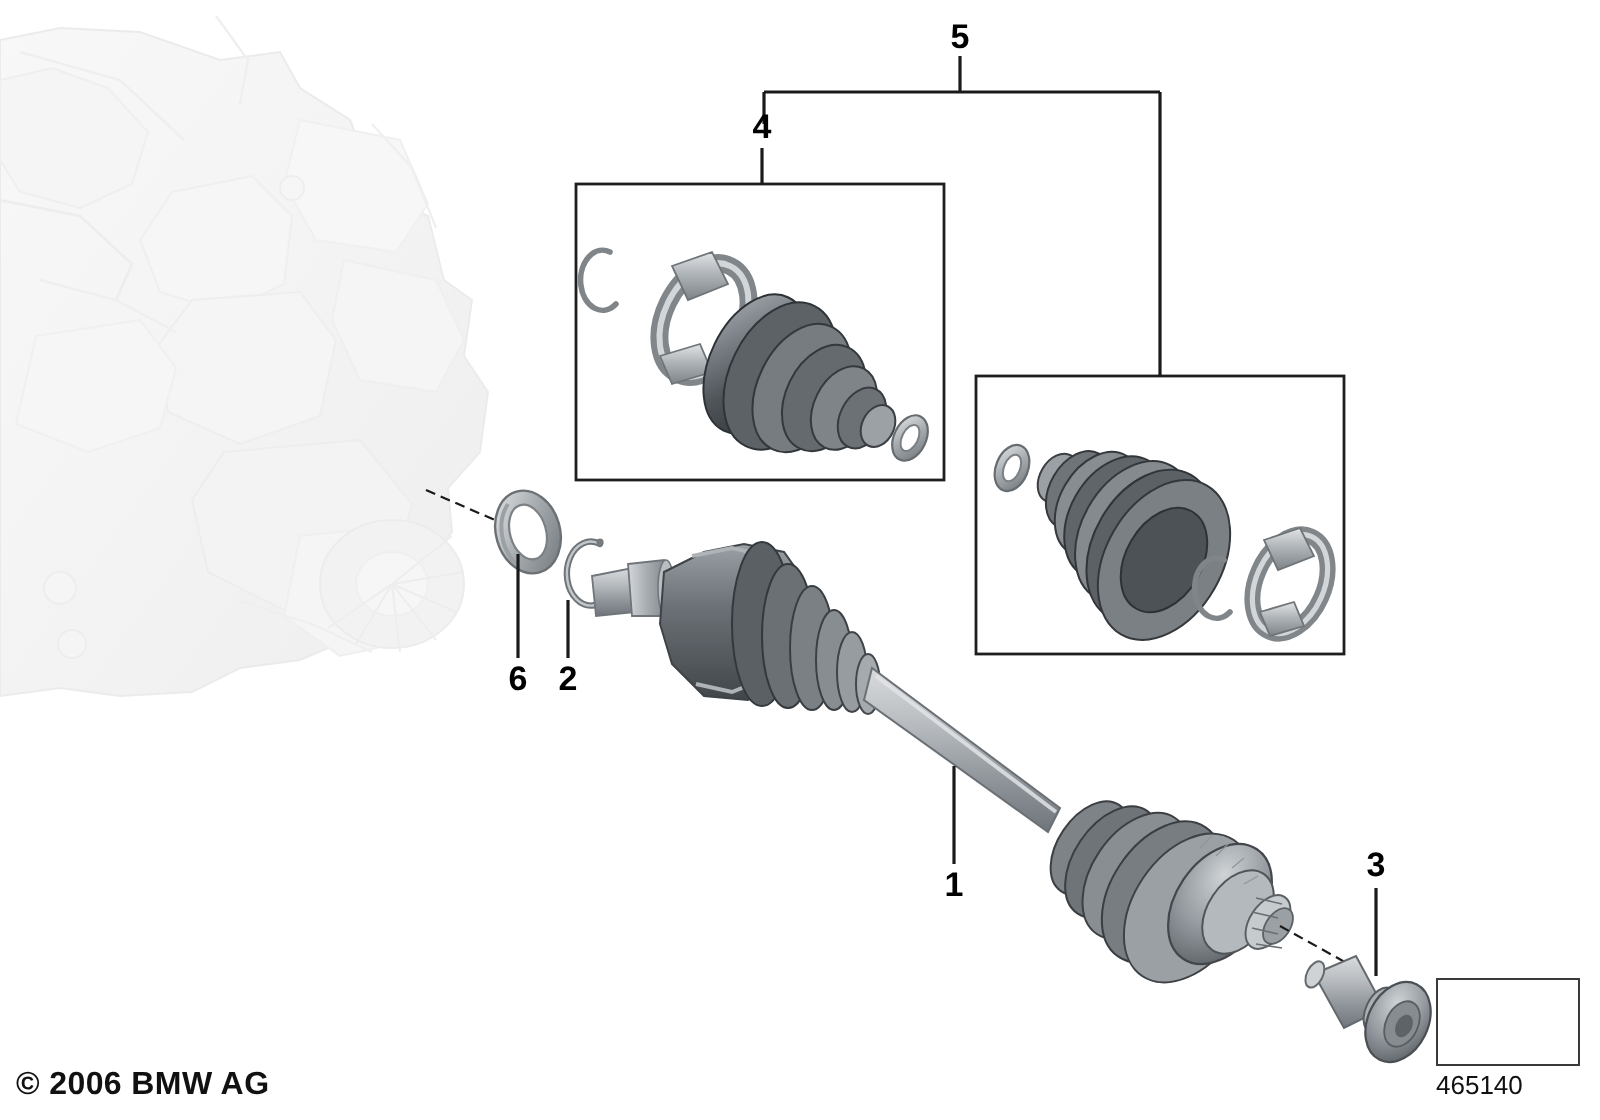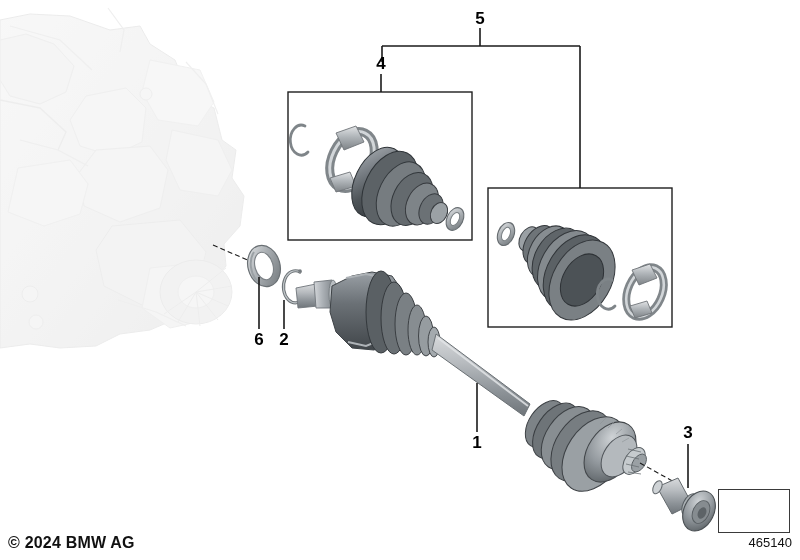--- a/index.html
+++ b/index.html
@@ -46,21 +46,21 @@
     font-size: 16px;
     color: #111111;
     letter-spacing: 0.2px;
     white-space: nowrap;
   }
   .partnum {
     position: absolute;
     left: 718px;
     top: 535px;
     width: 74px;
-    text-align: right;
+    text-align: left;
     font-family: "Liberation Sans", sans-serif;
     font-size: 13px;
     color: #111111;
   }
   .iconbox {
     position: absolute;
     left: 718px;
     top: 489px;
     width: 72px;
     height: 44px;
@@ -311,17 +311,17 @@
     </g>
   </svg>
 
   <div class="callout" style="left:477px; top:434px;">1</div>
   <div class="callout" style="left:284px; top:331px;">2</div>
   <div class="callout" style="left:688px; top:424px;">3</div>
   <div class="callout" style="left:381px; top:55px;">4</div>
   <div class="callout" style="left:480px; top:10px;">5</div>
   <div class="callout" style="left:259px; top:331px;">6</div>
 
-  <div class="copyright">© 2024 BMW AG</div>
+  <div class="copyright">© 2006 BMW AG</div>
   <div class="iconbox"></div>
   <div class="partnum">465140</div>
 
 </div>
 
 </body></html>

